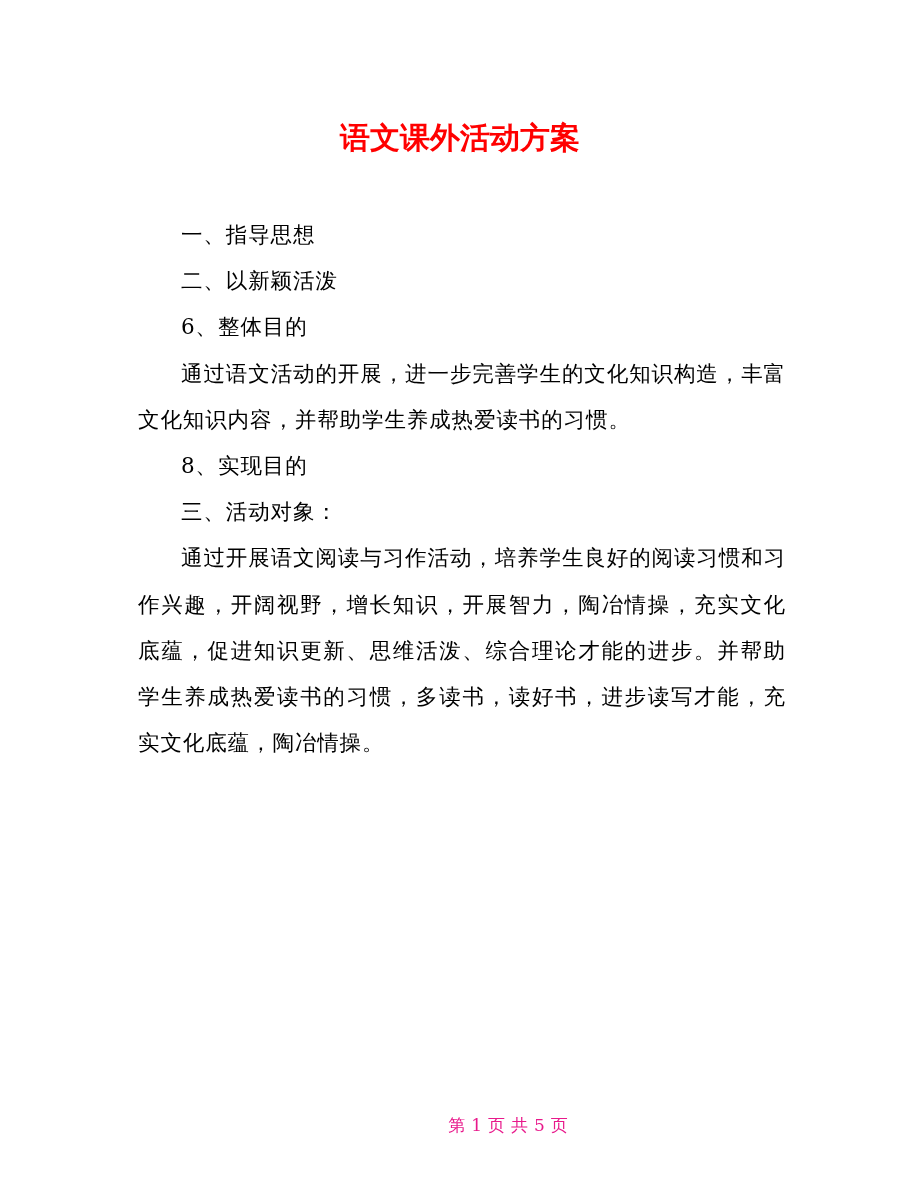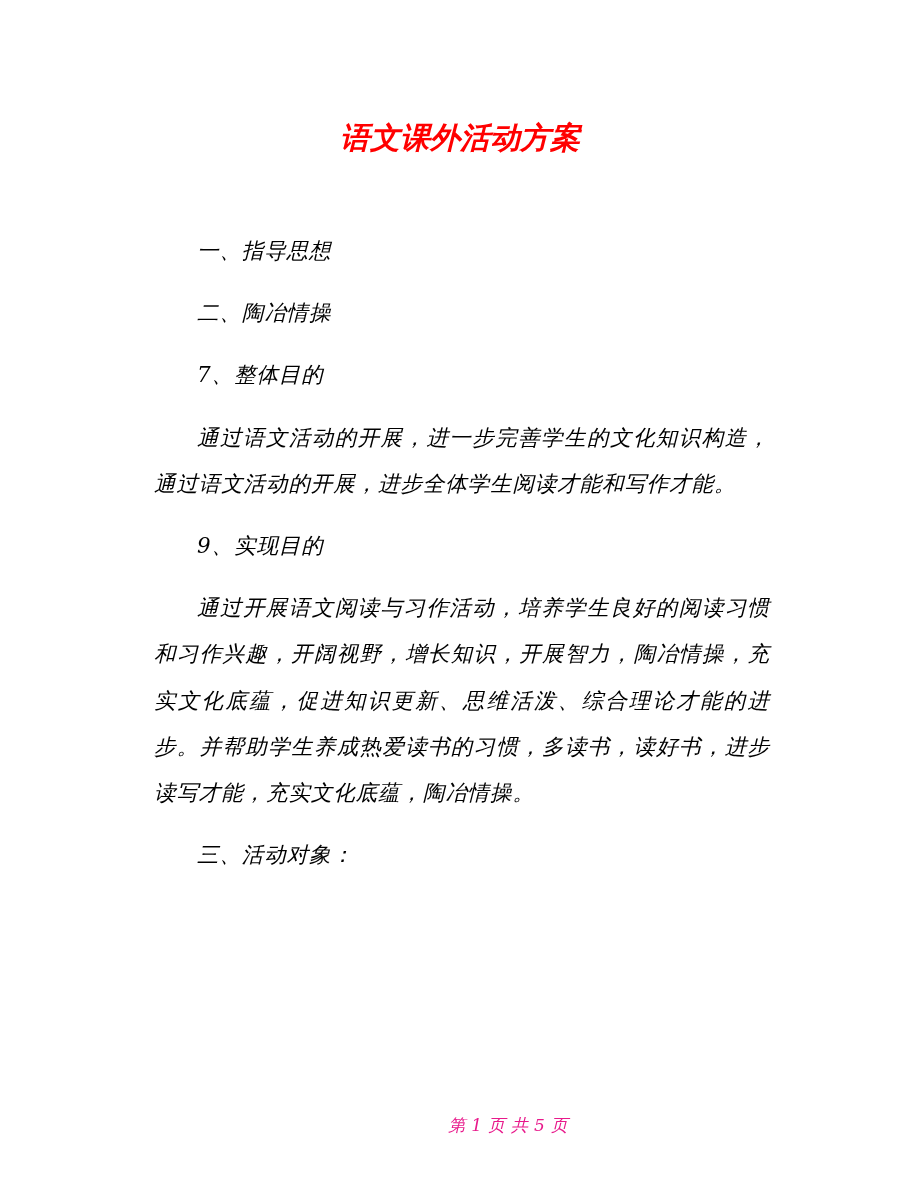--- a/index.html
+++ b/index.html
@@ -14,21 +14,20 @@
       overflow: hidden;
       font-family: "DejaVu Serif", "Liberation Serif", serif;
       color: #000000;
     }
     .page {
       position: absolute;
       left: 0; top: 0;
       width: 920px;
       height: 925px;
       background: #ffffff;
-      font-style: italic;
     }
     .title {
       position: absolute;
       left: 0;
       width: 920px;
       top: 118px;
       text-align: center;
       font-family: "DejaVu Sans", "Liberation Sans", sans-serif;
       font-weight: bold;
       font-size: 30px;
@@ -38,21 +37,21 @@
     }
     .body-text {
       position: absolute;
       left: 138px;
       top: 212px;
       width: 648px;
     }
     .para {
       font-size: 21.5px;
       line-height: 46.2px;
-      margin: 16px;
+      margin: 0;
       letter-spacing: 0.9px;
       text-align: justify;
       text-align-last: left;
       word-break: break-all;
     }
     .indent {
       text-indent: 43px;
     }
     .footer {
       position: absolute;
@@ -70,25 +69,25 @@
   </style>
 </head>
 <body>
 
 <div class="page">
 
   <div class="title">语文课外活动方案</div>
 
   <div class="body-text">
     <p class="para indent">一、指导思想</p>
-    <p class="para indent">二、陶冶情操</p>
-    <p class="para indent">7、整体目的</p>
-    <p class="para indent">通过语文活动的开展，进一步完善学生的文化知识构造，通过语文活动的开展，进步全体学生阅读才能和写作才能。</p>
-    <p class="para indent">9、实现目的</p>
+    <p class="para indent">二、以新颖活泼</p>
+    <p class="para indent">6、整体目的</p>
+    <p class="para indent">通过语文活动的开展，进一步完善学生的文化知识构造，丰富文化知识内容，并帮助学生养成热爱读书的习惯。</p>
+    <p class="para indent">8、实现目的</p>
+    <p class="para indent">三、活动对象：</p>
     <p class="para indent">通过开展语文阅读与习作活动，培养学生良好的阅读习惯和习作兴趣，开阔视野，增长知识，开展智力，陶冶情操，充实文化底蕴，促进知识更新、思维活泼、综合理论才能的进步。并帮助学生养成热爱读书的习惯，多读书，读好书，进步读写才能，充实文化底蕴，陶冶情操。</p>
-    <p class="para indent">三、活动对象：</p>
   </div>
 
   <div class="footer">
     <span>第</span><span>1</span><span>页</span><span>共</span><span>5</span><span>页</span>
   </div>
 
 </div>
 
 </body></html>

